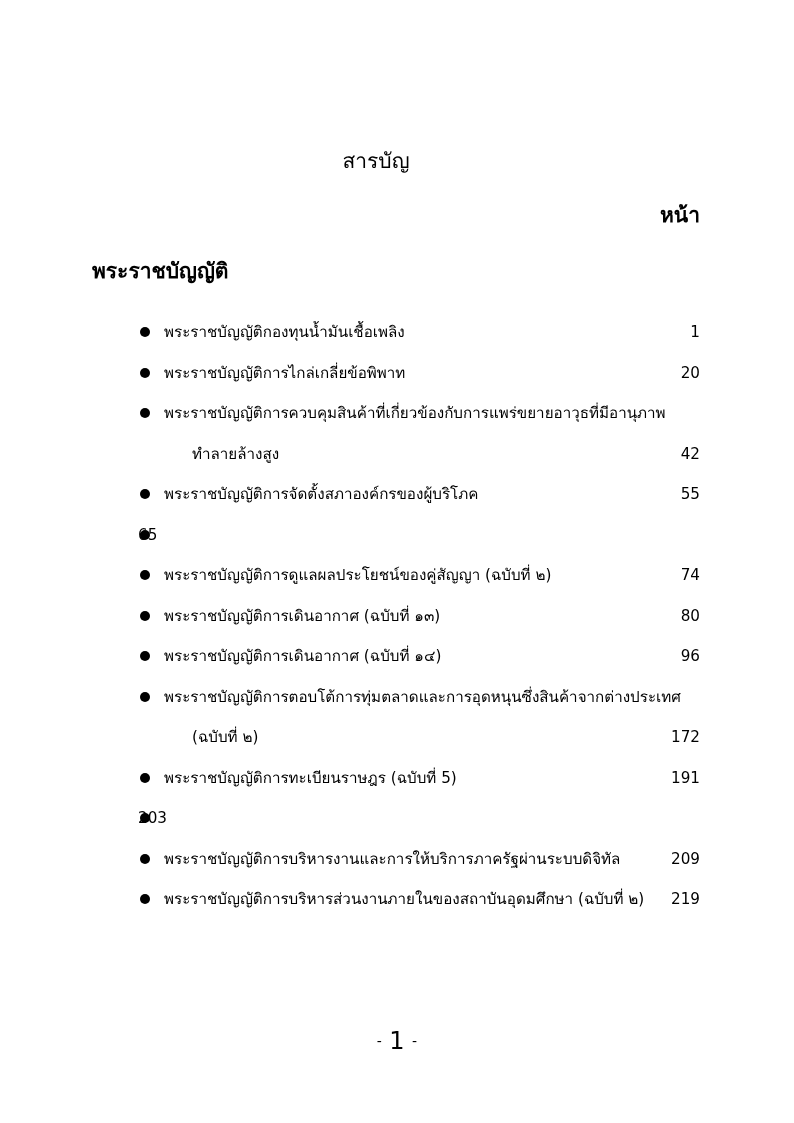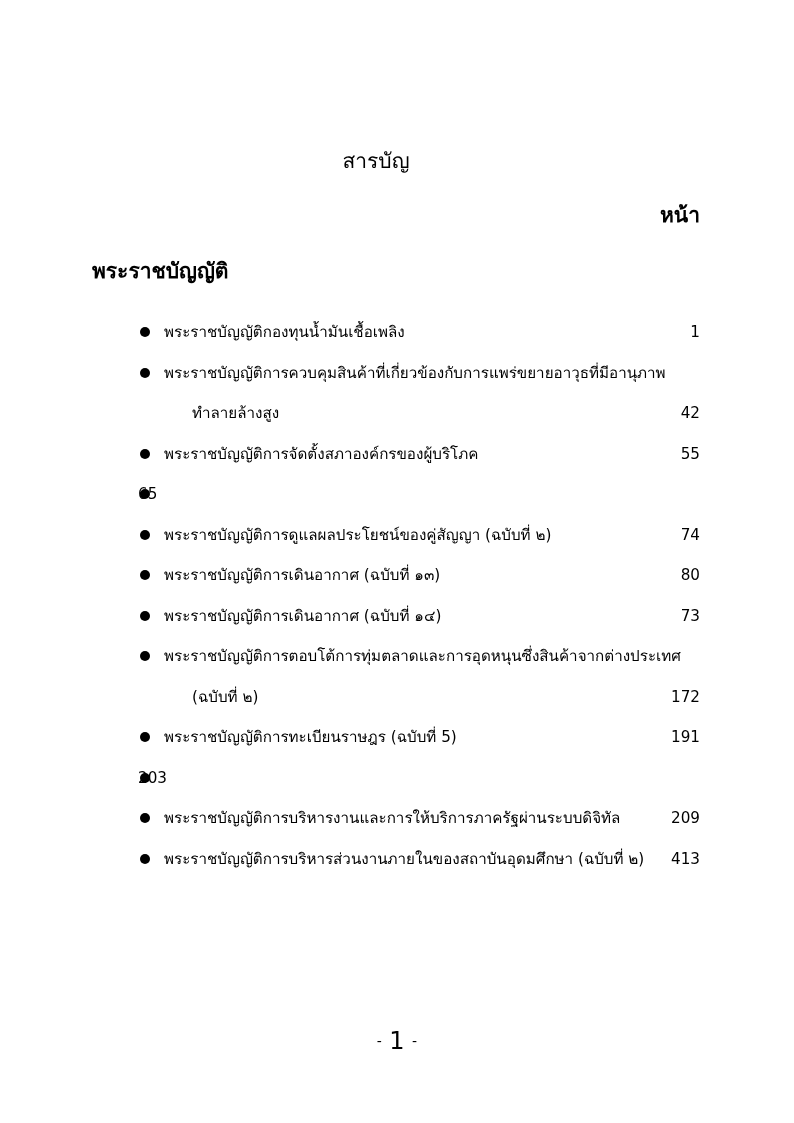--- a/index.html
+++ b/index.html
@@ -50,20 +50,27 @@
       <li class="toc-item">
         <span class="bullet"></span>
         <div class="toc-line">
           <span class="entry-text">พระราชบัญญัติกองทุนน้ำมันเชื้อเพลิง</span>
           <span class="page-num">1</span>
         </div>
       </li>
       <li class="toc-item">
         <span class="bullet"></span>
         <div class="toc-line">
+          <span class="entry-text">พระราชบัญญัติการไกล่เกลี่ยข้อพิพาท</span>
+          <span class="page-num">20</span>
+        </div>
+      </li>
+      <li class="toc-item">
+        <span class="bullet"></span>
+        <div class="toc-line">
           <span class="entry-text">พระราชบัญญัติการควบคุมสินค้าที่เกี่ยวข้องกับการแพร่ขยายอาวุธที่มีอานุภาพ</span>
         </div>
         <div class="toc-line">
           <span class="entry-text cont">ทำลายล้างสูง</span>
           <span class="page-num">42</span>
         </div>
       </li>
       <li class="toc-item">
         <span class="bullet"></span>
         <div class="toc-line">
@@ -88,21 +95,21 @@
         <span class="bullet"></span>
         <div class="toc-line">
           <span class="entry-text">พระราชบัญญัติการเดินอากาศ (ฉบับที่ ๑๓)</span>
           <span class="page-num">80</span>
         </div>
       </li>
       <li class="toc-item">
         <span class="bullet"></span>
         <div class="toc-line">
           <span class="entry-text">พระราชบัญญัติการเดินอากาศ (ฉบับที่ ๑๔)</span>
-          <span class="page-num">73</span>
+          <span class="page-num">96</span>
         </div>
       </li>
       <li class="toc-item">
         <span class="bullet"></span>
         <div class="toc-line">
           <span class="entry-text">พระราชบัญญัติการตอบโต้การทุ่มตลาดและการอุดหนุนซึ่งสินค้าจากต่างประเทศ</span>
         </div>
         <div class="toc-line">
           <span class="entry-text cont">(ฉบับที่ ๒)</span>
           <span class="page-num">172</span>
@@ -125,21 +132,21 @@
         <span class="bullet"></span>
         <div class="toc-line">
           <span class="entry-text">พระราชบัญญัติการบริหารงานและการให้บริการภาครัฐผ่านระบบดิจิทัล</span>
           <span class="page-num">209</span>
         </div>
       </li>
       <li class="toc-item">
         <span class="bullet"></span>
         <div class="toc-line">
           <span class="entry-text">พระราชบัญญัติการบริหารส่วนงานภายในของสถาบันอุดมศึกษา (ฉบับที่ ๒)</span>
-          <span class="page-num">413</span>
+          <span class="page-num">219</span>
         </div>
       </li>
     </ul>
 
   <div class="footer">
     <span>-</span>
     <span class="num">1</span>
     <span>-</span>
   </div>
 </div>

